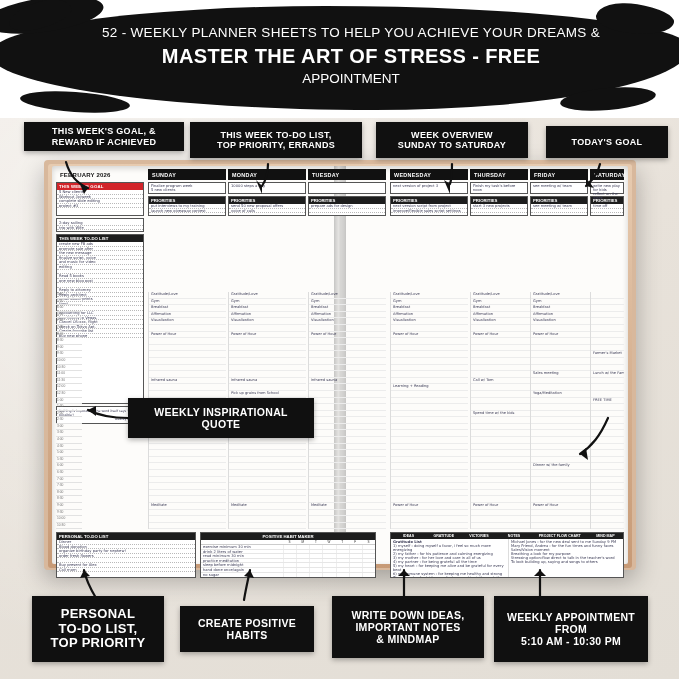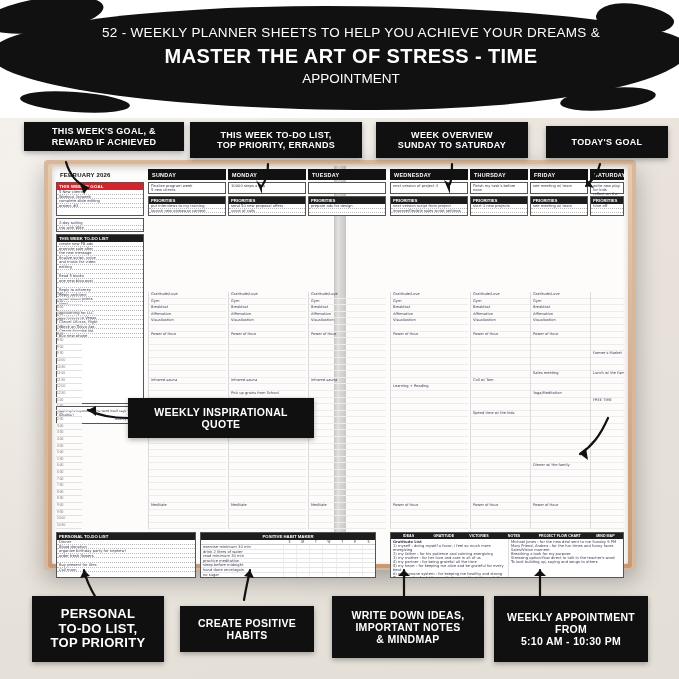--- a/index.html
+++ b/index.html
@@ -125,21 +125,21 @@
 <div class="page">
 
   <div class="banner">
     <div class="brush"></div>
     <div class="brush-splat1"></div>
     <div class="brush-splat2"></div>
     <div class="brush-splat3"></div>
     <div class="brush-splat4"></div>
     <div class="banner-text">
       <div class="bl1">52 - WEEKLY PLANNER  SHEETS TO HELP YOU ACHIEVE YOUR DREAMS &amp;</div>
-      <div class="bl2">MASTER THE ART OF STRESS - TIME</div>
+      <div class="bl2">MASTER THE ART OF STRESS - FREE</div>
       <div class="bl3">APPOINTMENT</div>
     </div>
   </div>
 
   <div class="photo">
 
     <div class="book"></div>
     <div class="book-edge"></div>
     <div class="page-left"></div>
     <div class="page-right"></div>

